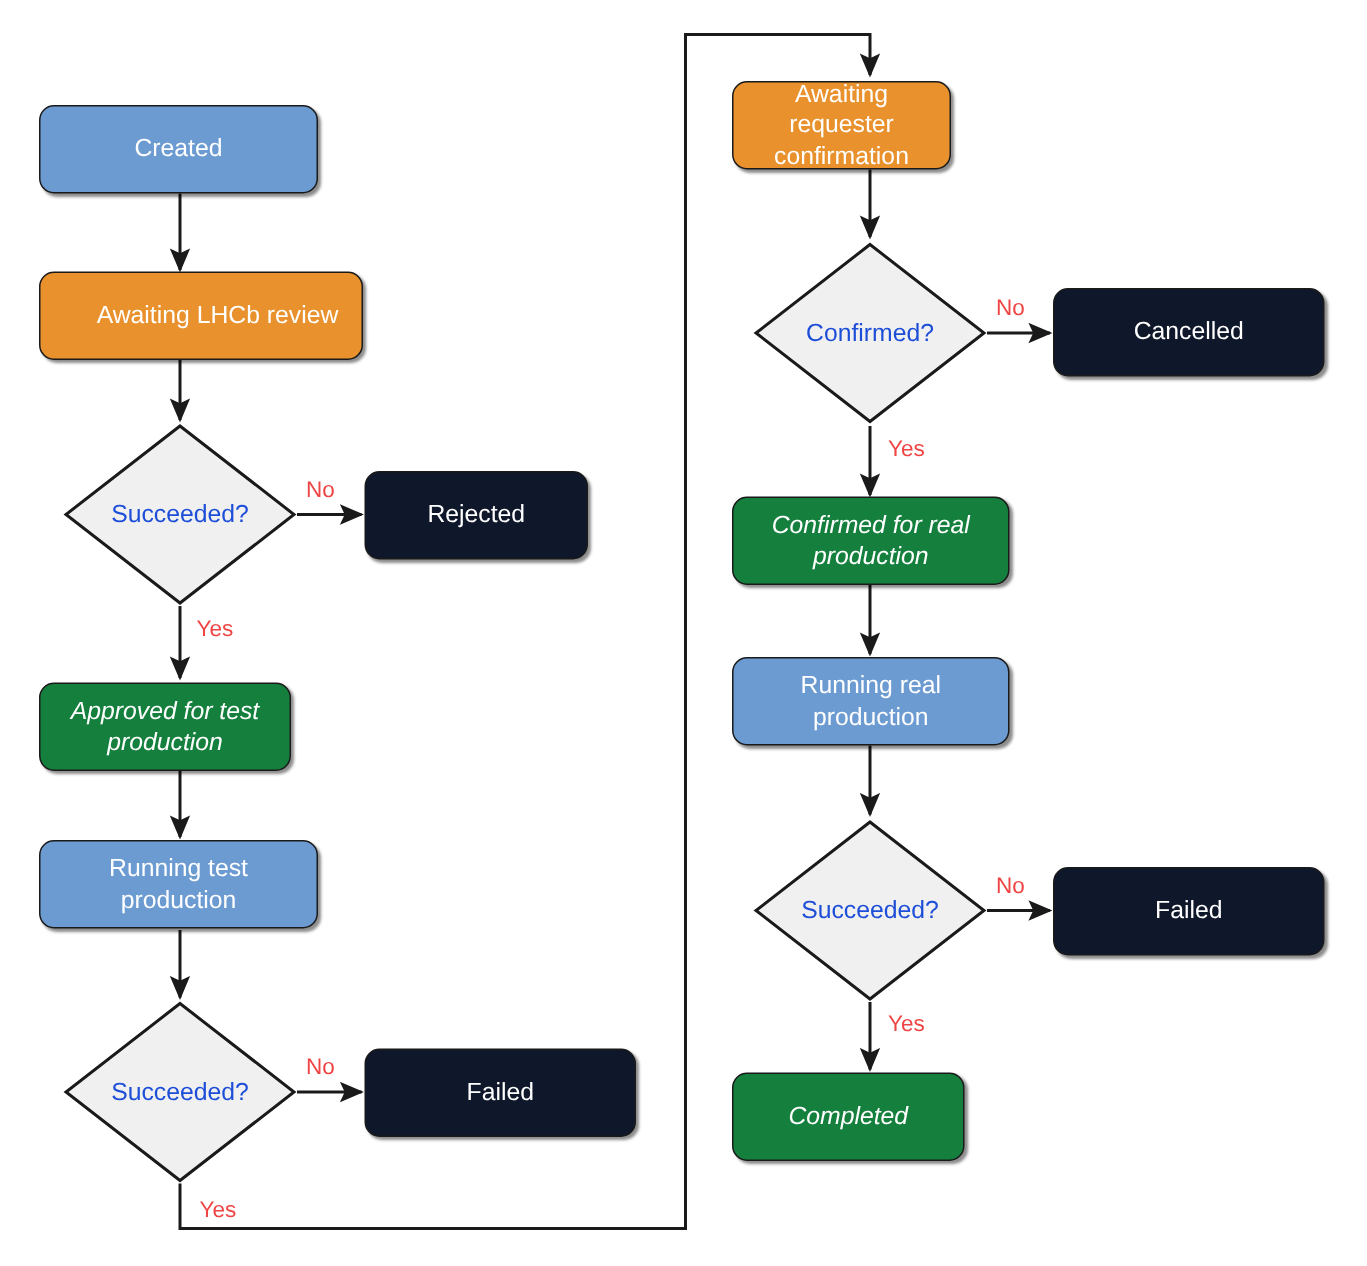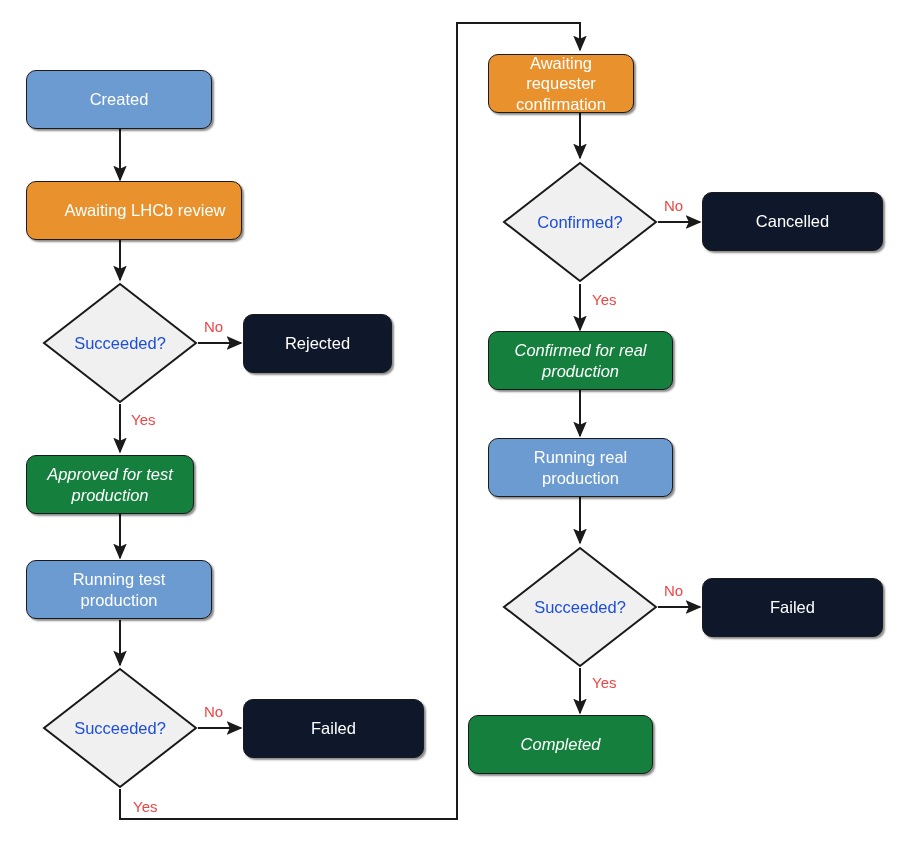--- a/index.html
+++ b/index.html
@@ -189,21 +189,21 @@
     <svg width="156" height="122" viewBox="0 0 156 122" xmlns="http://www.w3.org/2000/svg">
       <polygon points="78,2 154,61 78,120 2,61" fill="#F0F0F0" stroke="#1a1a1a" stroke-width="2"></polygon>
     </svg>
     <span class="dtext">Succeeded?</span>
   </div>
 
   <div class="node red" style="left:702px; top:578px; width:181px; height:59px;">
     <span class="lbl">Failed</span>
   </div>
 
-  <div class="node green" style="left:468px; top:715px; width:185px; height:59px;">
+  <div class="node green" style="left:488px; top:715px; width:155px; height:59px;">
     <span class="lbl">Completed</span>
   </div>
 
   <div class="edge-label" style="left:204px; top:318px;">No</div>
 
   <div class="edge-label" style="left:131px; top:411px;">Yes</div>
 
   <div class="edge-label" style="left:204px; top:703px;">No</div>
 
   <div class="edge-label" style="left:133px; top:798px;">Yes</div>

